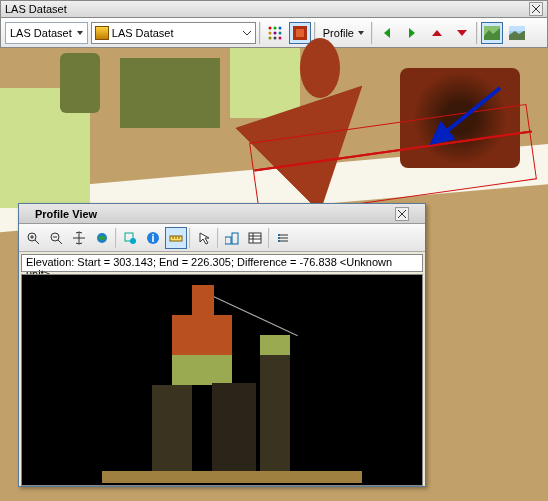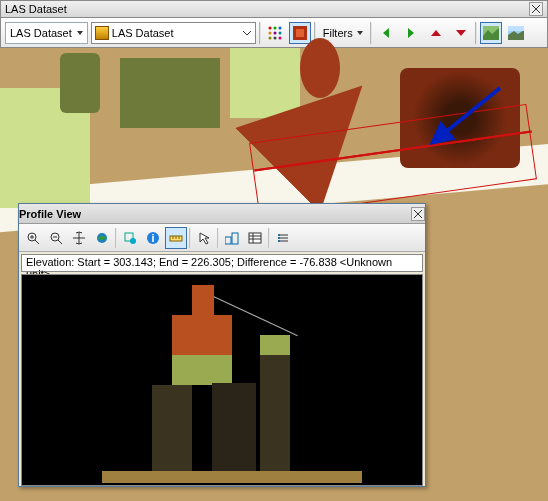--- a/index.html
+++ b/index.html
@@ -34,21 +34,21 @@
   .p8 { left:300px; top:-10px; width:40px; height:60px; background:#a03a1a; border-radius:50%;}
   .p9 { left:60px; top:5px; width:40px; height:60px; background:#6e7a3a; border-radius:6px;}
 
   .sel-rect { position:absolute; border:1px solid #d01010; background:transparent;}
   .r1 { left:253px; top:75px; width:280px; height:76px; transform:rotate(-8deg);}
   .r2 { left:253px; top:102px; width:280px; height:2px; background:#d01010; transform:rotate(-8deg);}
 
   .arrow { position:absolute; left:430px; top:35px; pointer-events:none;}
   
   .profile-win { position:absolute; left:18px; top:203px; width:408px; height:284px; background:#ece9d8; border:1px solid #5a7a9a; box-shadow:2px 2px 4px rgba(0,0,0,.3);}
-  .profile-title { height:20px; background:linear-gradient(#e8e8e8,#d0d0d0); border-bottom:1px solid #999; display:flex; align-items:center; padding:0 0;}
+  .profile-title { height:20px; background:linear-gradient(#e8e8e8,#d0d0d0); border-bottom:1px solid #999; display:flex; align-items:center; padding:0 16px;}
   .profile-title span { flex:1; font-weight:bold; font-size:11px;}
   .profile-toolbar { height:28px; background:linear-gradient(#fafafa,#e4e4e4); border-bottom:1px solid #aaa; display:flex; align-items:center; padding:0 3px; gap:1px;}
   .ptbtn { width:22px;height:22px; display:flex;align-items:center;justify-content:center; border:1px solid transparent; cursor:pointer;}
   .ptbtn.on { border:1px solid #3a6ea5; background:#cde8ff;}
   .psep { width:2px; height:20px; background:linear-gradient(90deg,#aaa,#fff); margin:0 1px;}
   .status-bar { height:18px; background:#fff; border:1px solid #888; margin:2px; padding:1px 4px; font-size:11px;}
   .profile-canvas { margin:0 2px 2px 2px; height:212px; background:#000; border:1px solid #888; position:relative; overflow:hidden;}
   
   
   .bldg { position:absolute; }
@@ -103,21 +103,21 @@
       </svg>
   </div>
   <div class="tbtn on">
     <svg width="14" height="14">
         <rect width="14" height="14" fill="#b03010"></rect>
         <rect x="3" y="3" width="8" height="8" fill="#e06030"></rect>
       </svg>
   </div>
   <div class="sep"></div>
   <div class="filters-btn">
-    <span>Filters</span>
+    <span>Profile</span>
   </div>
   <div class="sep"></div>
   <div class="tbtn">
       <svg width="14" height="14">
         <path d="M10 2 L4 7 L10 12 Z" fill="#1a9a1a"></path>
       </svg>
     </div>
   <div class="tbtn">
       <svg width="14" height="14">
         <path d="M4 2 L10 7 L4 12 Z" fill="#1a9a1a"></path>

